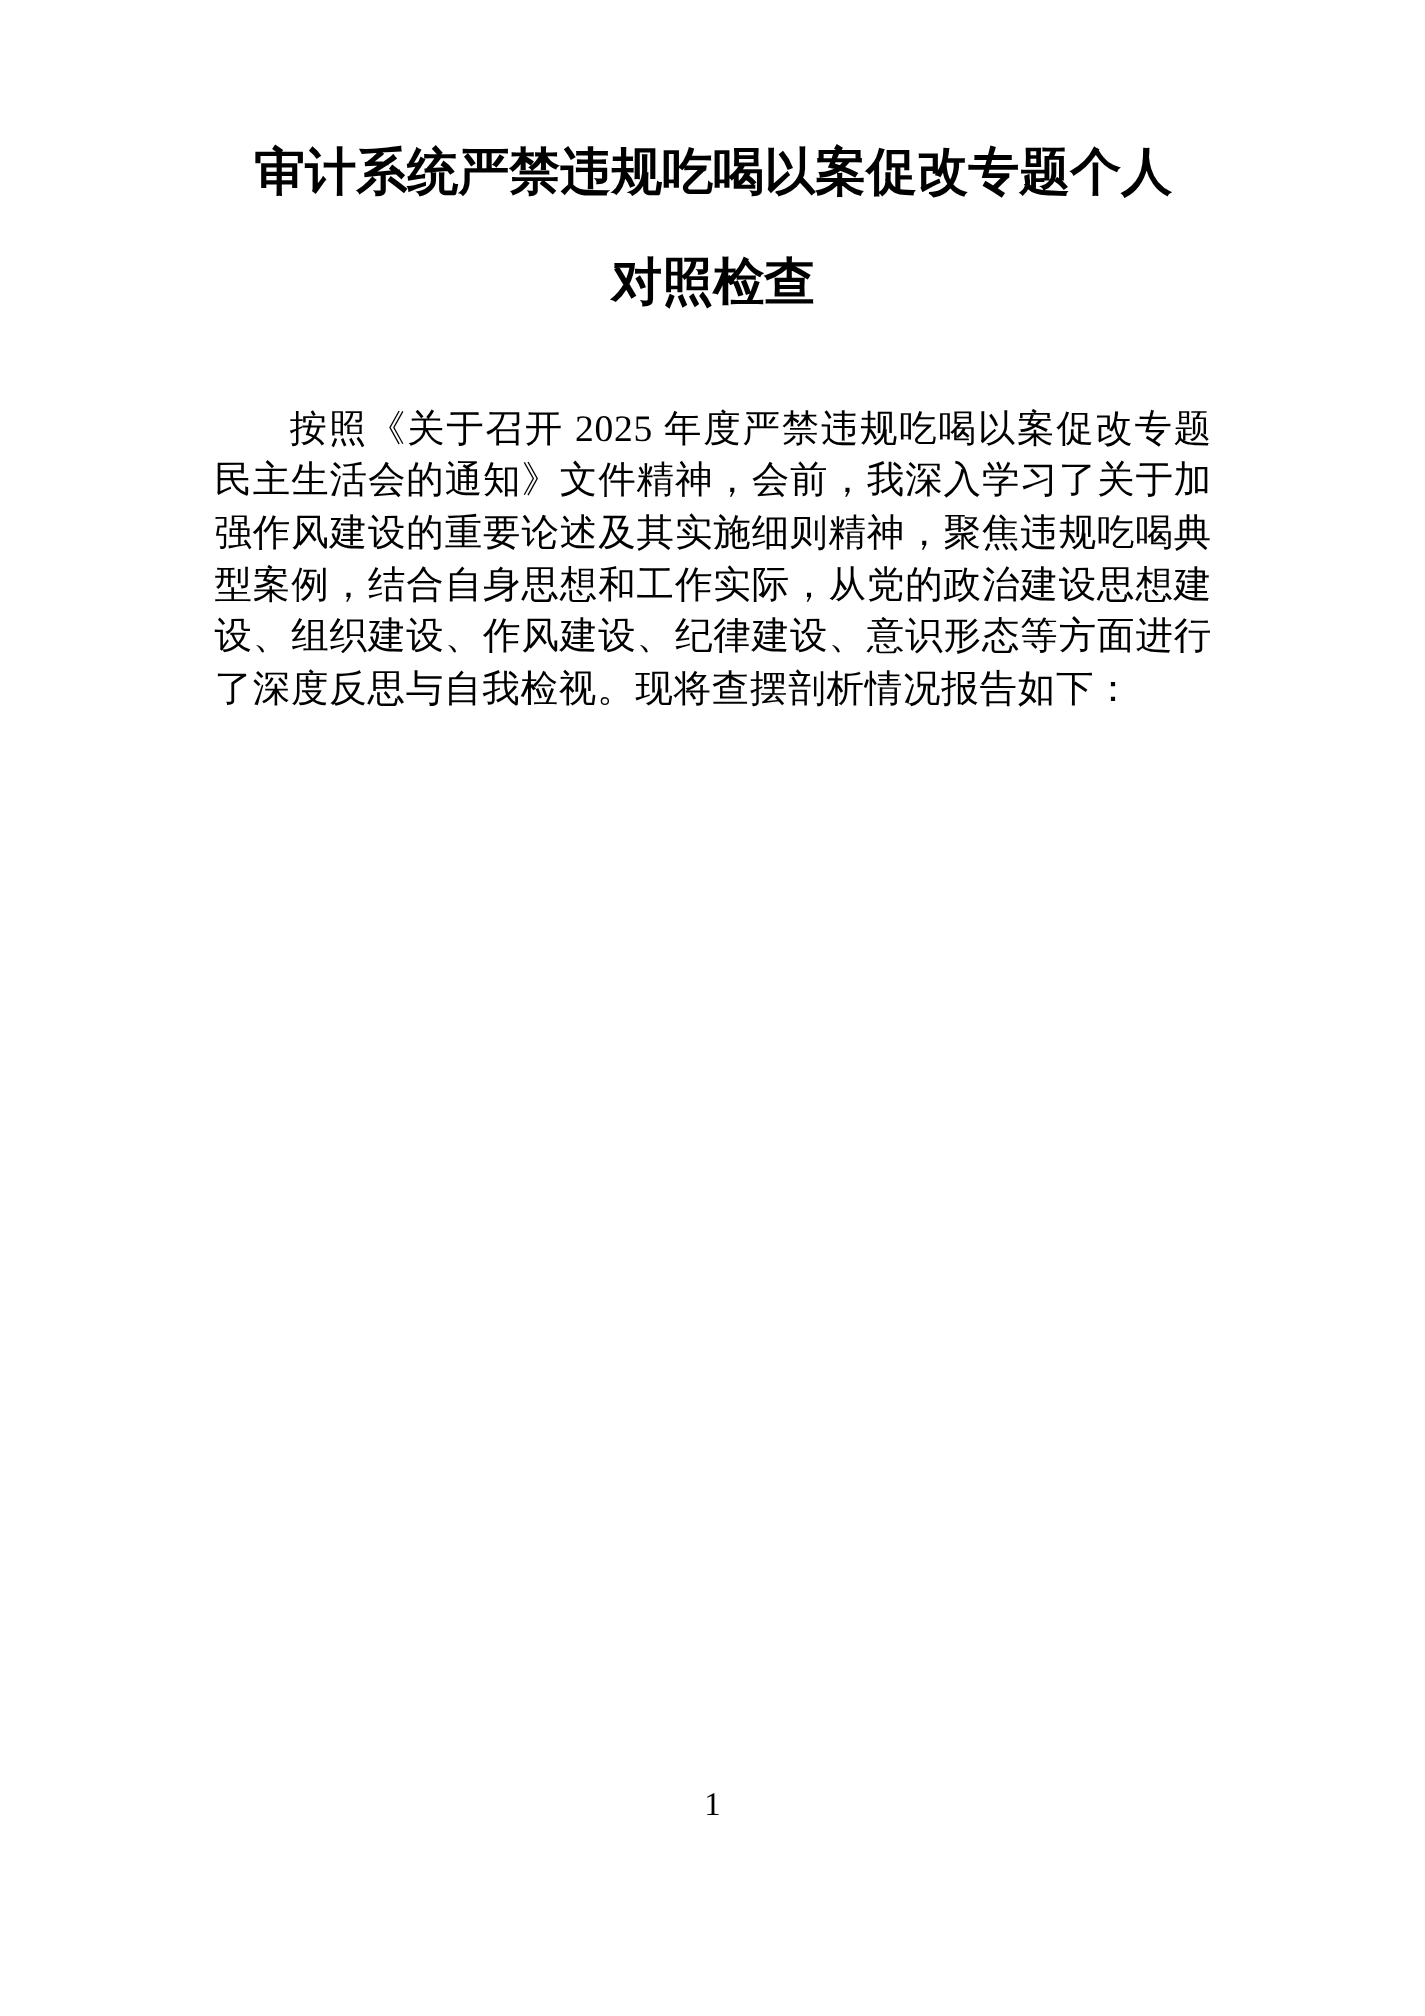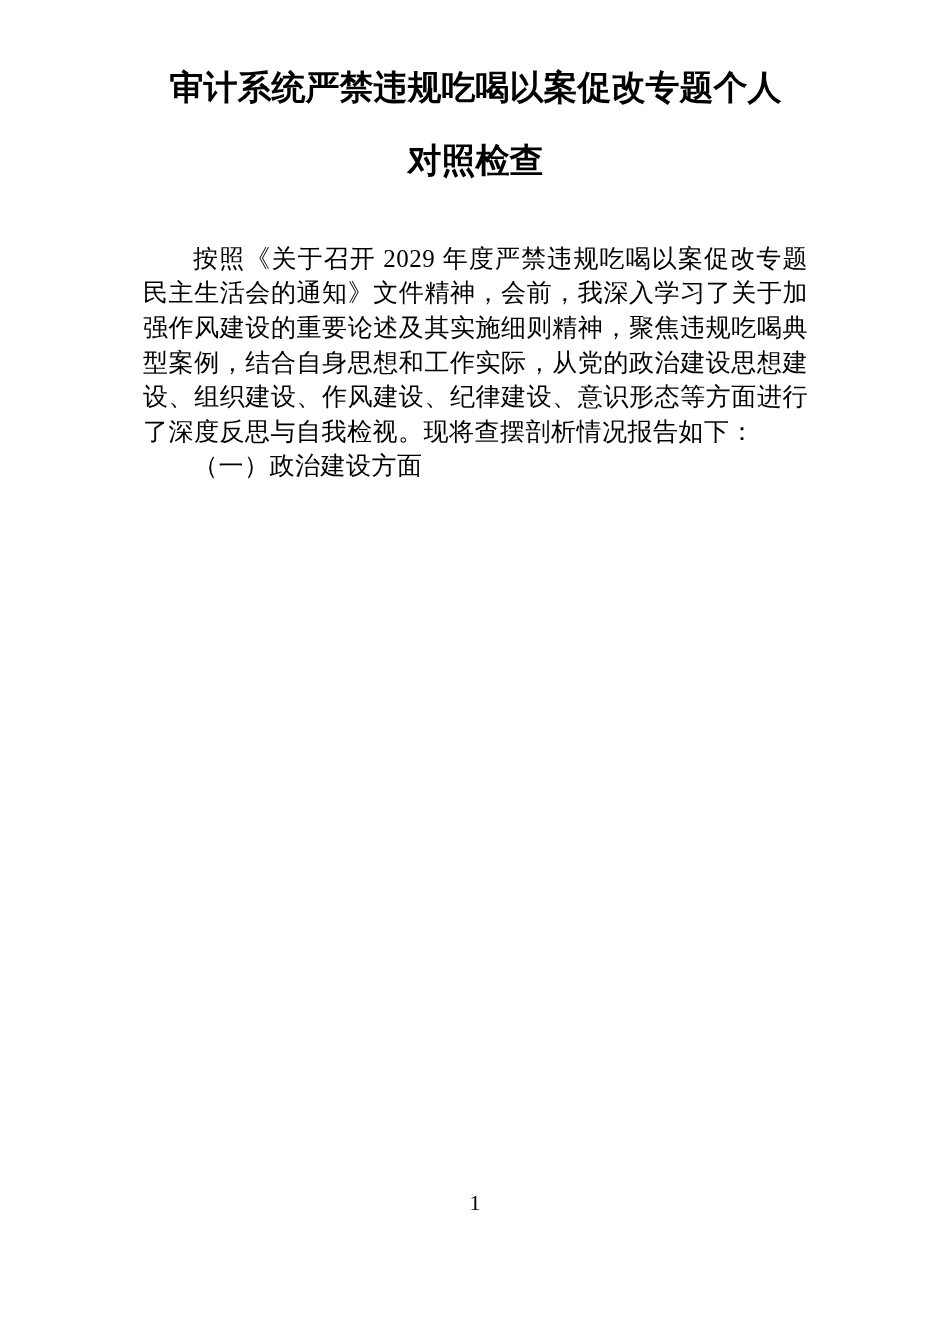--- a/index.html
+++ b/index.html
@@ -12,21 +12,21 @@
       height: 1344px;
       color: #000000;
       font-family: "Liberation Serif", "DejaVu Serif", serif;
       overflow: hidden;
     }
     .page {
       position: relative;
       box-sizing: border-box;
       width: 950px;
       height: 1344px;
-      padding: 69px 142px 0 143px;
+      padding: 97px 142px 0 143px;
       background: #ffffff;
     }
     .doc-title {
       margin: 0 0 62px 0;
       font-family: "Liberation Sans", "DejaVu Sans", sans-serif;
       font-weight: 700;
       font-size: 34px;
       line-height: 1.1;
       text-align: center;
       color: #000000;
@@ -61,19 +61,18 @@
 <body>
 
 <div class="page">
 
   <h1 class="doc-title">
     <span class="title-line">审计系统严禁违规吃喝以案促改专题个人</span>
     <span class="title-line">对照检查</span>
   </h1>
 
   <div class="doc-body">
-    <p>按照《关于召开 2029 年度严禁违规吃喝以案促改专题民主生活会的通知》文件精神，会前，我深入学习了关于加强作风建设的重要论述及其实施细则精神，聚焦违规吃喝典型案例，结合自身思想和工作实际，从党的政治建设思想建设、组织建设、作风建设、纪律建设、意识形态等方面进行了深度反思与自我检视。现将查摆剖析情况报告如下：</p>
-    <p>（一）政治建设方面</p>
+    <p>按照《关于召开 2025 年度严禁违规吃喝以案促改专题民主生活会的通知》文件精神，会前，我深入学习了关于加强作风建设的重要论述及其实施细则精神，聚焦违规吃喝典型案例，结合自身思想和工作实际，从党的政治建设思想建设、组织建设、作风建设、纪律建设、意识形态等方面进行了深度反思与自我检视。现将查摆剖析情况报告如下：</p>
   </div>
 
   <div class="page-number">1</div>
 
 </div>
 
 </body></html>

